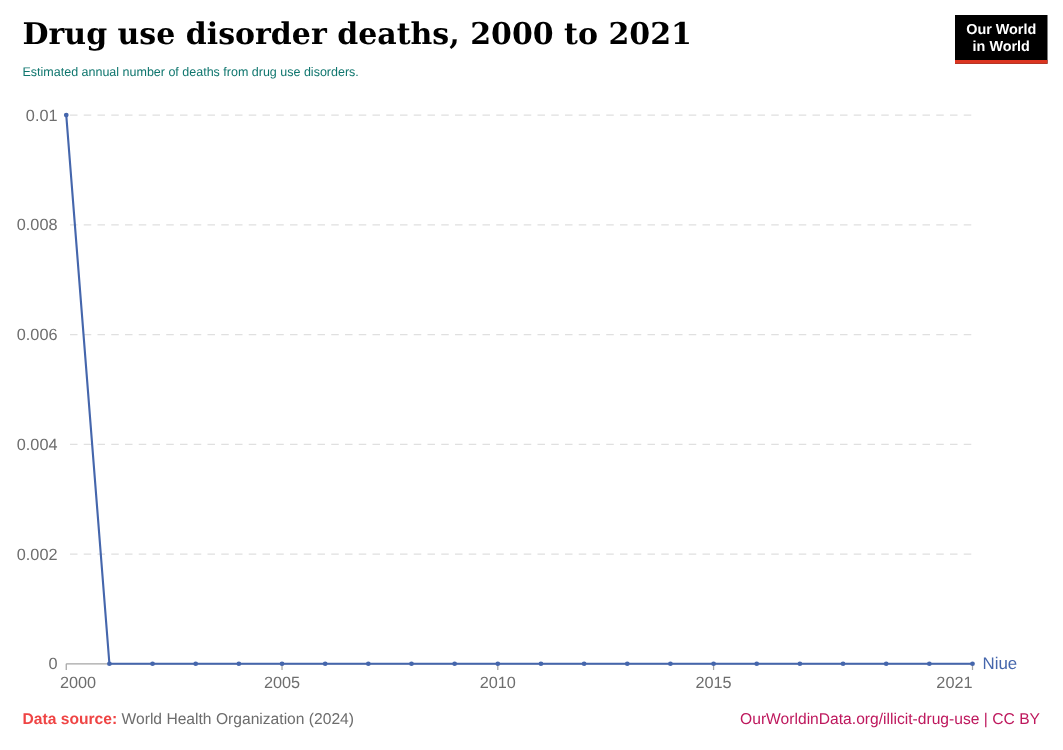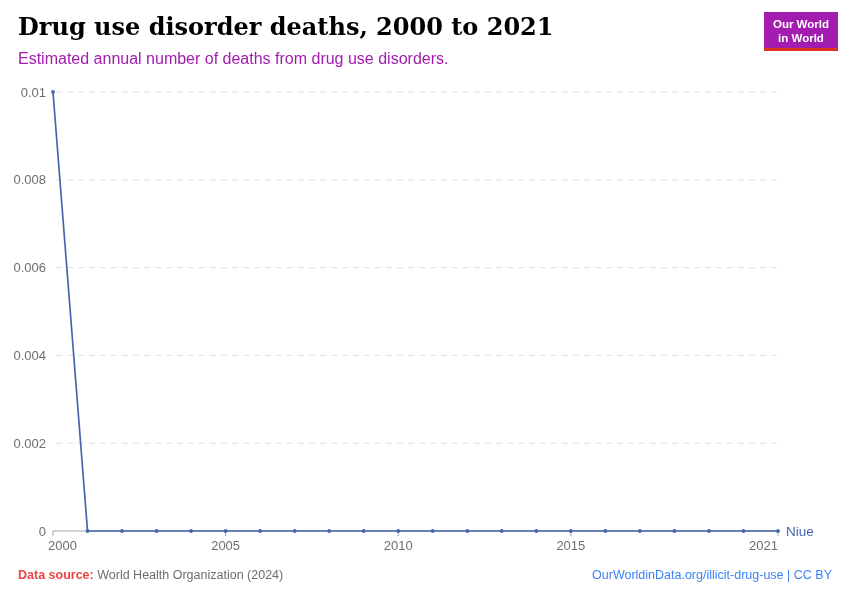--- a/index.html
+++ b/index.html
@@ -11,42 +11,42 @@
     overflow:hidden;
   }
   .title{
     position:absolute;left:18px;top:12px;margin:0;
     font-family:"DejaVu Serif","Liberation Serif",serif;
     font-weight:700;font-size:24px;line-height:30px;
     color:#000000;letter-spacing:0px;
   }
   .subtitle{
     position:absolute;left:18px;top:50px;margin:0;
-    font-size:16px;line-height:18px;color:#a21caf;
+    font-size:10px;line-height:18px;color:#0f766e;
   }
   .logo{
     position:absolute;top:12px;right:12px;
-    background:#a21caf;
+    background:#000000;
     border-bottom:3px solid #dc3520;
     color:#ffffff;
     font-size:11.5px;font-weight:700;line-height:14px;
     text-align:center;
     padding:5px 9px 3px 9px;
     cursor:pointer;
   }
   .logo span{display:block;}
   .chart-svg{position:absolute;left:0;top:0;}
   .footer{
     position:absolute;left:18px;right:18px;top:567px;
     display:flex;justify-content:space-between;align-items:flex-start;
     font-size:12.5px;line-height:16px;
   }
   .footer .left{color:#6d6d6d;}
   .footer .left b{color:#ef4444;font-weight:700;}
-  .footer .right{color:#3b82f6;}
+  .footer .right{color:#be185d;}
 </style>
 </head>
 <body>
 
 <div class="frame">
 
   <h1 class="title">Drug use disorder deaths, 2000 to 2021</h1>
   <p class="subtitle">Estimated annual number of deaths from drug use disorders.</p>
 
   <div class="logo">

